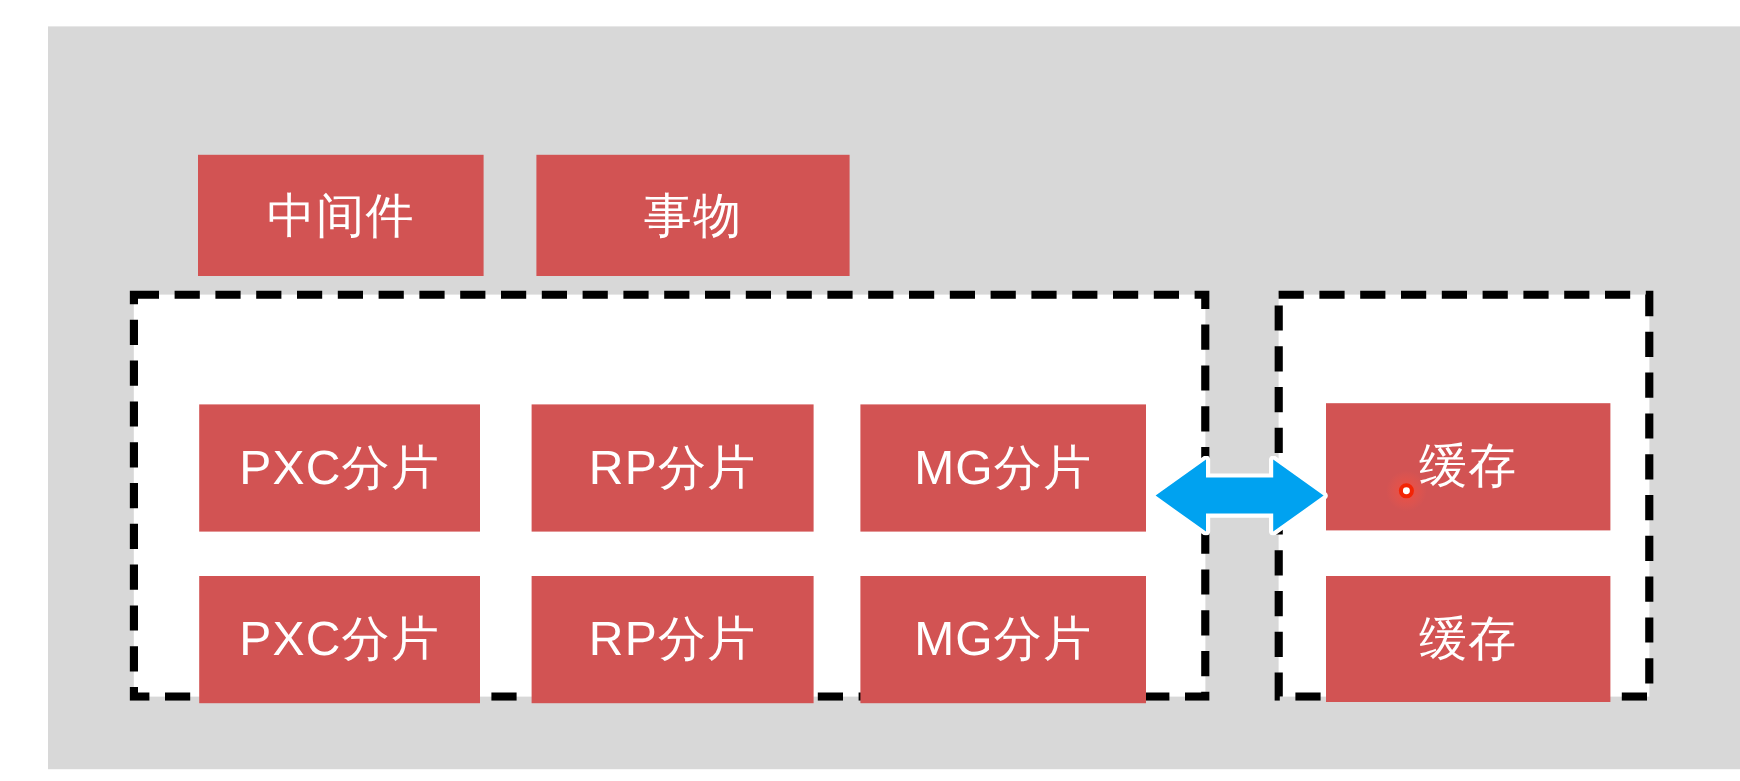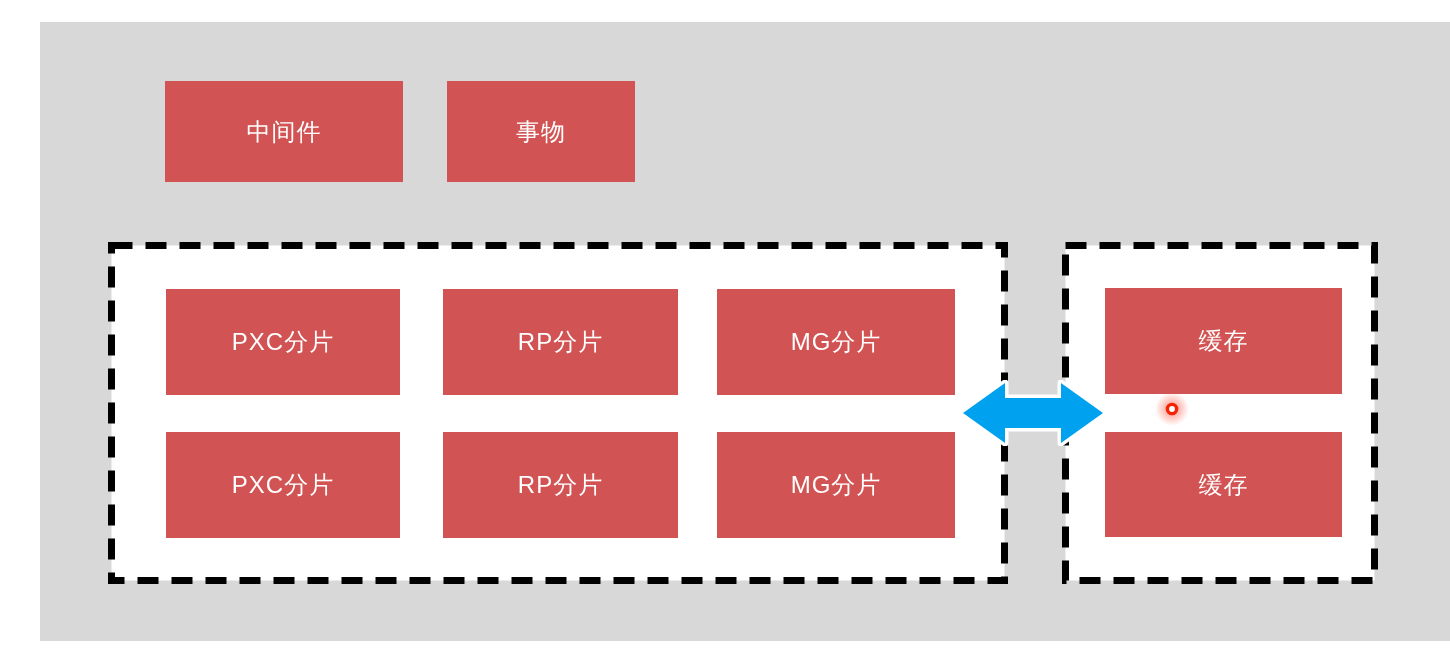--- a/index.html
+++ b/index.html
@@ -10,42 +10,43 @@
   }
   .canvas{
     position:absolute;left:40px;top:22px;width:1410px;height:619px;
     background:#d8d8d8;
   }
   .redbox{
     position:absolute;
     background:#d25353;
     color:#ffffff;
     display:flex;align-items:center;justify-content:center;
-    font-size:24px;
+    font-size:40px;
     letter-spacing:1px;
     line-height:1;
     user-select:none;
+    margin-top:48px;
   }
   .dashed-svg,.arrow-svg,.laser-svg{position:absolute;display:block;}
   .arrow-svg{z-index:5;}
   .laser-svg{z-index:6;}
   .redbox{z-index:3;}
   .dashed-svg{z-index:2;}
 </style>
 </head>
 <body>
 
 <div class="stage">
 
   <div class="canvas"></div>
 
   <div class="redbox" style="left:165px;top:81px;width:238px;height:101px;">
     <span>中间件</span>
   </div>
-  <div class="redbox" style="left:447px;top:81px;width:188px;height:101px;">
+  <div class="redbox" style="left:447px;top:81px;width:261px;height:101px;">
     <span>事物</span>
   </div>
 
   <svg class="dashed-svg" style="left:108px;top:242px;" width="900" height="342">
     <rect x="3.5" y="3.5" width="893" height="335" fill="#ffffff" stroke="#000000" stroke-width="7" stroke-dasharray="21 13"></rect>
   </svg>
 
   <div class="redbox" style="left:166px;top:289px;width:234px;height:106px;">
     <span>PXC分片</span>
   </div>

